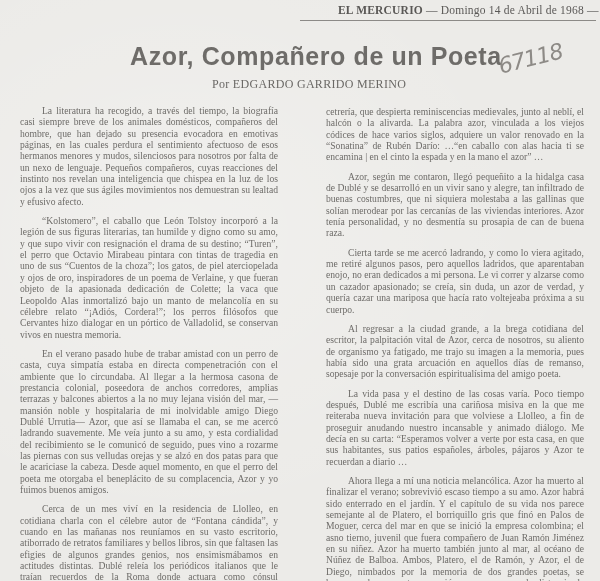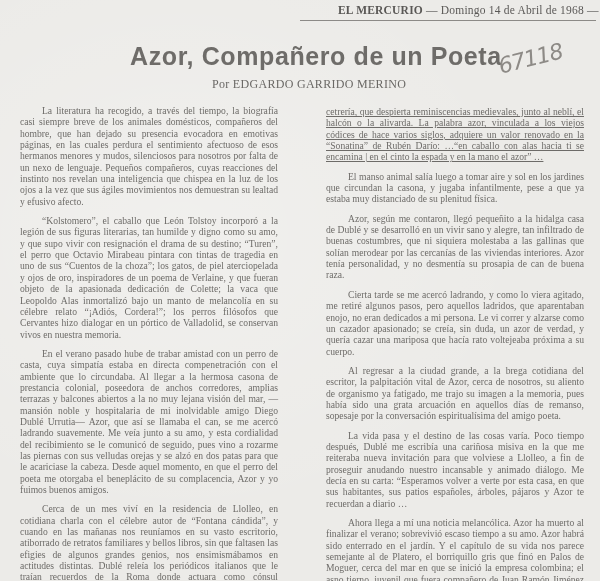--- a/index.html
+++ b/index.html
@@ -44,21 +44,21 @@
     font-size:12px; color:#6a6865; letter-spacing:0.3px; white-space:nowrap;
   }
   .col {
     position:absolute; top:97px; width:274px;
     font-size:9.6px; line-height:11.35px; text-align:justify;
     color:#6d6b68; hyphens:auto;
   }
   .col.left { left:12px; }
   .col.right { left:318px; top:98px; width:274px; }
   .col p { margin:8px; text-indent:22px; }
-  .col p.cont { text-indent:0;text-decoration:underline; }
+  .col p.cont { text-indent:0; }
 </style>
 </head>
 <body>
 
 <div class="page">
   <div class="masthead">
     <b>EL MERCURIO</b>
     <span>— Domingo 14 de Abril de 1968 —</span>
     
   </div>
@@ -71,20 +71,19 @@
   <div class="col left">
     <p>La literatura ha recogido, a través del tiempo, la biografía casi siempre breve de los animales domésticos, compañeros del hombre, que han dejado su presencia evocadora en emotivas páginas, en las cuales perdura el sentimiento afectuoso de esos hermanos menores y mudos, silenciosos para nosotros por falta de un nexo de lenguaje. Pequeños compañeros, cuyas reacciones del instinto nos revelan una inteligencia que chispea en la luz de los ojos a la vez que sus ágiles movimientos nos demuestran su lealtad y efusivo afecto.</p>
     <p>“Kolstomero”, el caballo que León Tolstoy incorporó a la legión de sus figuras literarias, tan humilde y digno como su amo, y que supo vivir con resignación el drama de su destino; “Turen”, el perro que Octavio Mirabeau pintara con tintas de tragedia en uno de sus “Cuentos de la choza”; los gatos, de piel aterciopelada y ojos de oro, inspiradores de un poema de Verlaine, y que fueran objeto de la apasionada dedicación de Colette; la vaca que Leopoldo Alas inmortalizó bajo un manto de melancolía en su célebre relato “¡Adiós, Cordera!”; los perros filósofos que Cervantes hizo dialogar en un pórtico de Valladolid, se conservan vivos en nuestra memoria.</p>
     <p>En el verano pasado hube de trabar amistad con un perro de casta, cuya simpatía estaba en directa compenetración con el ambiente que lo circundaba. Al llegar a la hermosa casona de prestancia colonial, poseedora de anchos corredores, amplias terrazas y balcones abiertos a la no muy lejana visión del mar, —mansión noble y hospitalaria de mi inolvidable amigo Diego Dublé Urrutia— Azor, que así se llamaba el can, se me acercó ladrando suavemente. Me veía junto a su amo, y esta cordialidad del recibimiento se le comunicó de seguido, pues vino a rozarme las piernas con sus velludas orejas y se alzó en dos patas para que le acariciase la cabeza. Desde aquel momento, en que el perro del poeta me otorgaba el beneplácito de su complacencia, Azor y yo fuimos buenos amigos.</p>
     <p>Cerca de un mes viví en la residencia de Llolleo, en cotidiana charla con el célebre autor de “Fontana cándida”, y cuando en las mañanas nos reuníamos en su vasto escritorio, atiborrado de retratos familiares y bellos libros, sin que faltasen las efigies de algunos grandes genios, nos ensimismábamos en actitudes distintas. Dublé releía los periódicos italianos que le traían recuerdos de la Roma donde actuara como cónsul diplomático en su juventud, y yo, apostado cerca del ventanal, deleitándome con la visión del paisaje: el río Maipo abrazándose en un torbellino de espumas con las aguas azules del océano. Y era entonces cuando Azor venía a hacernos compañía; dócil, obediente a las órdenes o insinuaciones del amo, y yendo, muy despacio, de uno a otro, con ademanes que acentuaban su discreción.</p>
     <p>Azor tenía el nombre de un ave heráldica, de un ave de</p>
   </div>
 
   <div class="col right">
     <p class="cont">cetrería, que despierta reminiscencias medievales, junto al neblí, el halcón o la alivarda. La palabra azor, vinculada a los viejos códices de hace varios siglos, adquiere un valor renovado en la “Sonatina” de Rubén Darío: …“en caballo con alas hacia ti se encamina | en el cinto la espada y en la mano el azor” …</p>
-    <p>El manso animal salía luego a tomar aire y sol en los jardines que circundan la casona, y jugaba infantilmente, pese a que ya estaba muy distanciado de su plenitud física.</p>
     <p>Azor, según me contaron, llegó pequeñito a la hidalga casa de Dublé y se desarrolló en un vivir sano y alegre, tan infiltrado de buenas costumbres, que ni siquiera molestaba a las gallinas que solían merodear por las cercanías de las viviendas interiores. Azor tenía personalidad, y no desmentía su prosapia de can de buena raza.</p>
     <p>Cierta tarde se me acercó ladrando, y como lo viera agitado, me retiré algunos pasos, pero aquellos ladridos, que aparentaban enojo, no eran dedicados a mi persona. Le vi correr y alzarse como un cazador apasionado; se creía, sin duda, un azor de verdad, y quería cazar una mariposa que hacía rato voltejeaba próxima a su cuerpo.</p>
     <p>Al regresar a la ciudad grande, a la brega cotidiana del escritor, la palpitación vital de Azor, cerca de nosotros, su aliento de organismo ya fatigado, me trajo su imagen a la memoria, pues había sido una grata arcuación en aquellos días de remanso, sopesaje por la conversación espiritualísima del amigo poeta.</p>
     <p>La vida pasa y el destino de las cosas varía. Poco tiempo después, Dublé me escribía una cariñosa misiva en la que me reiteraba nueva invitación para que volviese a Llolleo, a fin de proseguir anudando nuestro incansable y animado diálogo. Me decía en su carta: “Esperamos volver a verte por esta casa, en que sus habitantes, sus patios españoles, árboles, pájaros y Azor te recuerdan a diario …</p>
     <p>Ahora llega a mí una noticia melancólica. Azor ha muerto al finalizar el verano; sobrevivió escaso tiempo a su amo. Azor habrá sido enterrado en el jardín. Y el capítulo de su vida nos parece semejante al de Platero, el borriquillo gris que finó en Palos de Moguer, cerca del mar en que se inició la empresa colombina; el asno tierno, juvenil que fuera compañero de Juan Ramón Jiménez en su niñez. Azor ha muerto también junto al mar, al océano de Núñez de Balboa. Ambos, Platero, el de Ramón, y Azor, el de Diego, nimbados por la memoria de dos grandes poetas, se hermanan hoy en esta evocación, porque, pese a la distancia de tiempo y de lugar, adquieren una misma vida emocional en la valorización de nuestro afecto.</p>
   </div>
 </div>
 
 </body></html>

